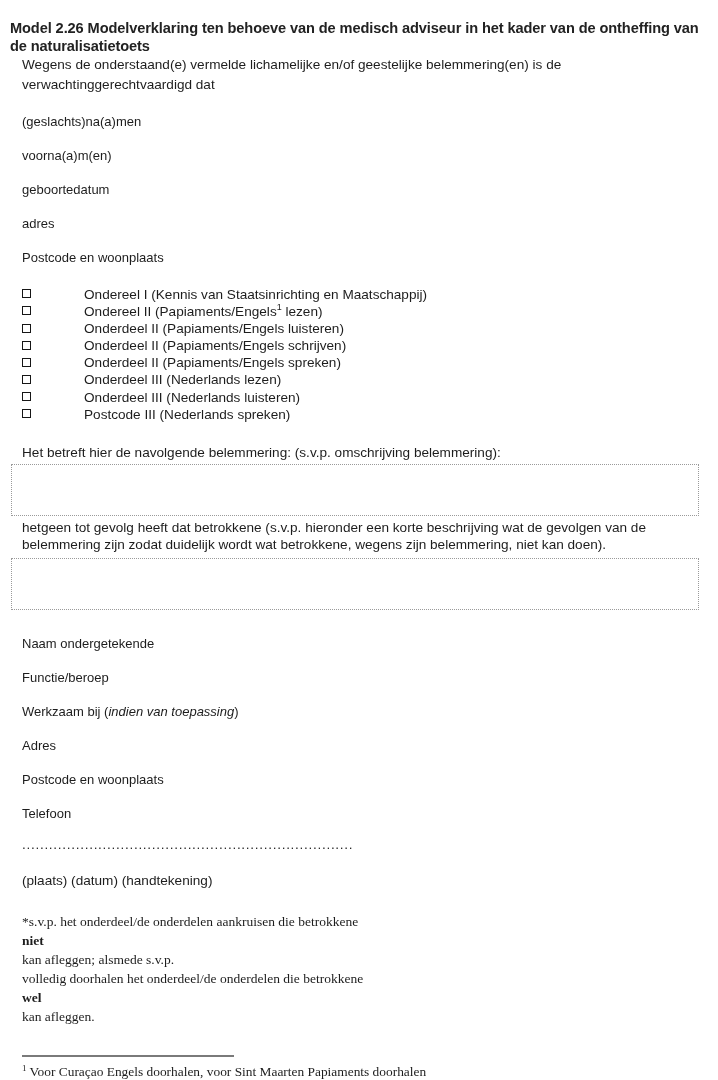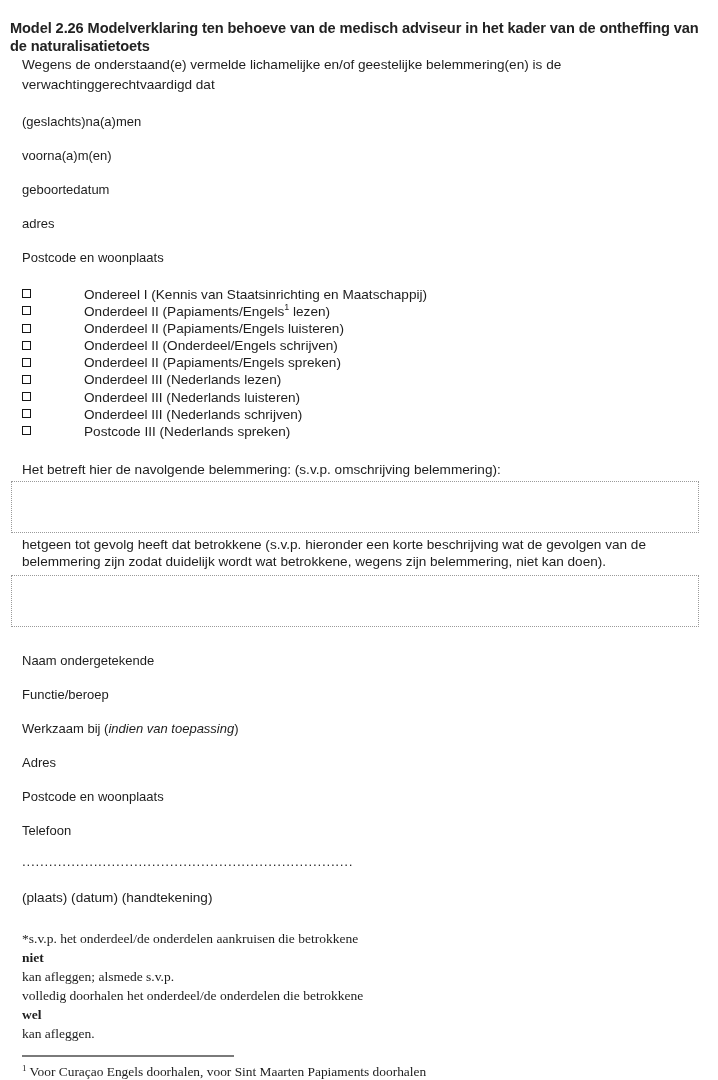--- a/index.html
+++ b/index.html
@@ -200,45 +200,41 @@
     </div>
 
 
     <ul class="checklist">
       <li>
         <span class="cbox"></span>
         <span class="cb-label">Ondereel I (Kennis van Staatsinrichting en Maatschappij)</span>
       </li>
       <li>
         <span class="cbox"></span>
-        <span class="cb-label"><span>Onderdeel II (Papiaments/Engels</span><sup>1</sup><span> lezen)</span></span>
+        <span class="cb-label"><span>Ondereel II (Papiaments/Engels</span><sup>1</sup><span> lezen)</span></span>
       </li>
       <li>
         <span class="cbox"></span>
         <span class="cb-label">Onderdeel II (Papiaments/Engels luisteren)</span>
       </li>
       <li>
         <span class="cbox"></span>
-        <span class="cb-label">Onderdeel II (Onderdeel/Engels schrijven)</span>
+        <span class="cb-label">Onderdeel II (Papiaments/Engels schrijven)</span>
       </li>
       <li>
         <span class="cbox"></span>
         <span class="cb-label">Onderdeel II (Papiaments/Engels spreken)</span>
       </li>
       <li>
         <span class="cbox"></span>
         <span class="cb-label">Onderdeel III (Nederlands lezen)</span>
       </li>
       <li>
         <span class="cbox"></span>
         <span class="cb-label">Onderdeel III (Nederlands luisteren)</span>
-      </li>
-      <li>
-        <span class="cbox"></span>
-        <span class="cb-label">Onderdeel III (Nederlands schrijven)</span>
       </li>
       <li>
         <span class="cbox"></span>
         <span class="cb-label">Postcode III (Nederlands spreken)</span>
       </li>
     </ul>
 
     <div class="prompt prompt-1">Het betreft hier de navolgende belemmering: (s.v.p. omschrijving belemmering):</div>
     <div class="entry-box entry-box-1"></div>
 

